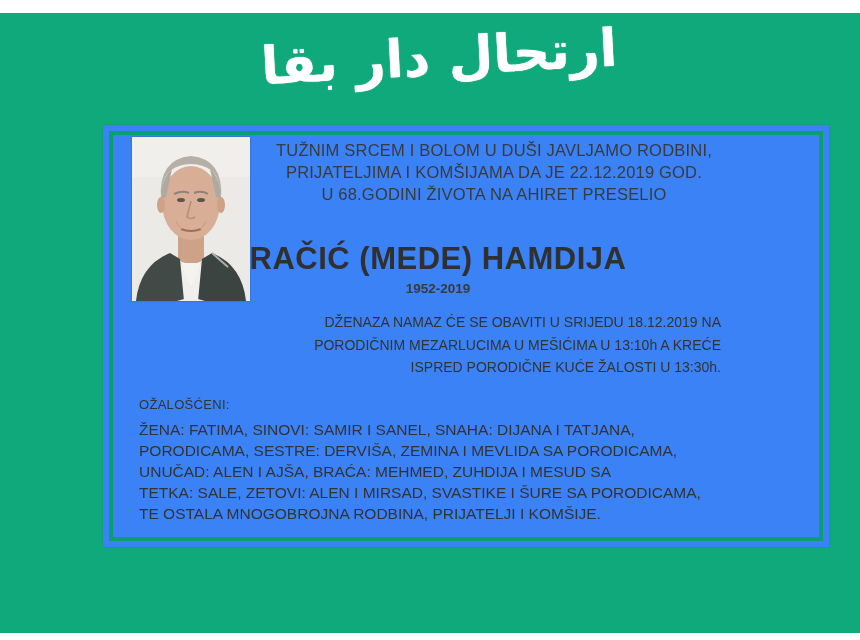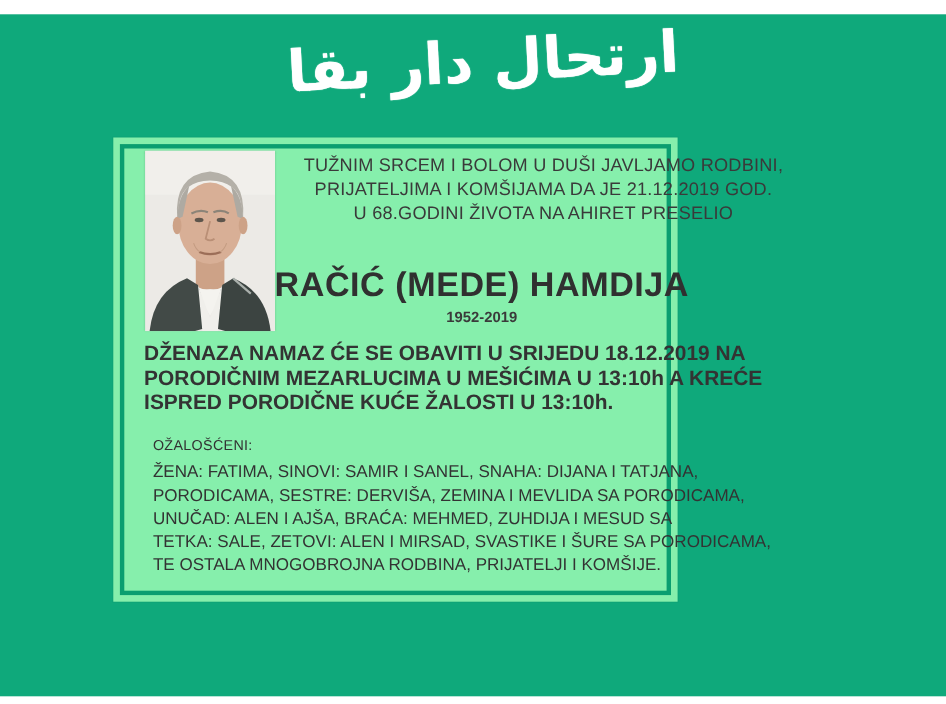--- a/index.html
+++ b/index.html
@@ -19,22 +19,22 @@
     color:#ffffff;
     font-family:"DejaVu Sans", sans-serif;
     font-size:52px;font-weight:bold;
     transform:rotate(-3deg);
     letter-spacing:1px;
     text-shadow:0 0 1px #ffffff;
     direction:rtl;
   }
   
   .card{
-    position:absolute;left:103px;top:112px;width:513px;height:422px;
-    background:#86efac;
+    position:absolute;left:103px;top:112px;width:726px;height:422px;
+    background:#3b82f6;
     box-shadow:0 0 0 1px rgba(0,0,0,0.03);
   }
   .card-frame{
     position:absolute;left:6px;top:6px;right:6px;bottom:6px;
     border:4px solid #0a9e70;
   }
   
   .photo{
     position:absolute;left:29px;top:12px;width:118px;height:164px;
     overflow:hidden;
@@ -56,22 +56,22 @@
   }
   .name{
     font-size:31px;font-weight:bold;letter-spacing:0.5px;
   }
   .years{
     font-size:13.5px;font-weight:bold;margin-top:4px;color:#3a3a3a;
   }
   
   .funeral{
     position:absolute;left:28px;top:186px;width:590px;
-    text-align:left;color:#333333;
-    font-size:19px;line-height:22.5px;font-weight:bold;
+    text-align:right;color:#333333;
+    font-size:14px;line-height:22.5px;font-weight:normal;
   }
   
   .mourners{
     position:absolute;left:36px;top:272px;width:586px;
     color:#333333;text-align:left;
   }
   .mourners-label{
     font-size:13px;font-weight:normal;letter-spacing:0.3px;margin-bottom:7px;
   }
   .mourners-lines{
@@ -121,33 +121,33 @@
 
         <path d="M4,164 Q8,128 38,116 L48,122 L59,160 L45,164 Z" fill="#424a47"></path>
         <path d="M114,164 Q110,128 80,116 L70,122 L59,160 L73,164 Z" fill="#3c4441"></path>
         <path d="M48,122 L59,152 L70,122 L66,164 L52,164 Z" fill="#f0efeb"></path>
         <path d="M80,116 L96,130" stroke="#aab0ac" stroke-width="2" fill="none"></path>
       </svg>
     </div>
 
     <div class="intro">
       <div>TUŽNIM SRCEM I BOLOM U DUŠI JAVLJAMO RODBINI,</div>
-      <div>PRIJATELJIMA I KOMŠIJAMA DA JE 21.12.2019 GOD.</div>
+      <div>PRIJATELJIMA I KOMŠIJAMA DA JE 22.12.2019 GOD.</div>
       <div>U 68.GODINI ŽIVOTA NA AHIRET PRESELIO</div>
     </div>
 
     <div class="name-block">
       <div class="name">RAČIĆ (MEDE) HAMDIJA</div>
       <div class="years">1952-2019</div>
     </div>
 
     <div class="funeral">
       <div>DŽENAZA NAMAZ ĆE SE OBAVITI U SRIJEDU 18.12.2019 NA</div>
       <div>PORODIČNIM MEZARLUCIMA U MEŠIĆIMA U 13:10h A KREĆE</div>
-      <div>ISPRED PORODIČNE KUĆE ŽALOSTI U 13:10h.</div>
+      <div>ISPRED PORODIČNE KUĆE ŽALOSTI U 13:30h.</div>
     </div>
 
     <div class="mourners">
       <div class="mourners-label">OŽALOŠĆENI:</div>
       <div class="mourners-lines">
         <div>ŽENA: FATIMA, SINOVI: SAMIR I SANEL, SNAHA: DIJANA I TATJANA,</div>
         <div>PORODICAMA, SESTRE: DERVIŠA, ZEMINA I MEVLIDA SA PORODICAMA,</div>
         <div>UNUČAD: ALEN I AJŠA, BRAĆA: MEHMED, ZUHDIJA I MESUD SA</div>
         <div>TETKA: SALE, ZETOVI: ALEN I MIRSAD, SVASTIKE I ŠURE SA PORODICAMA,</div>
         <div>TE OSTALA MNOGOBROJNA RODBINA, PRIJATELJI I KOMŠIJE.</div>

